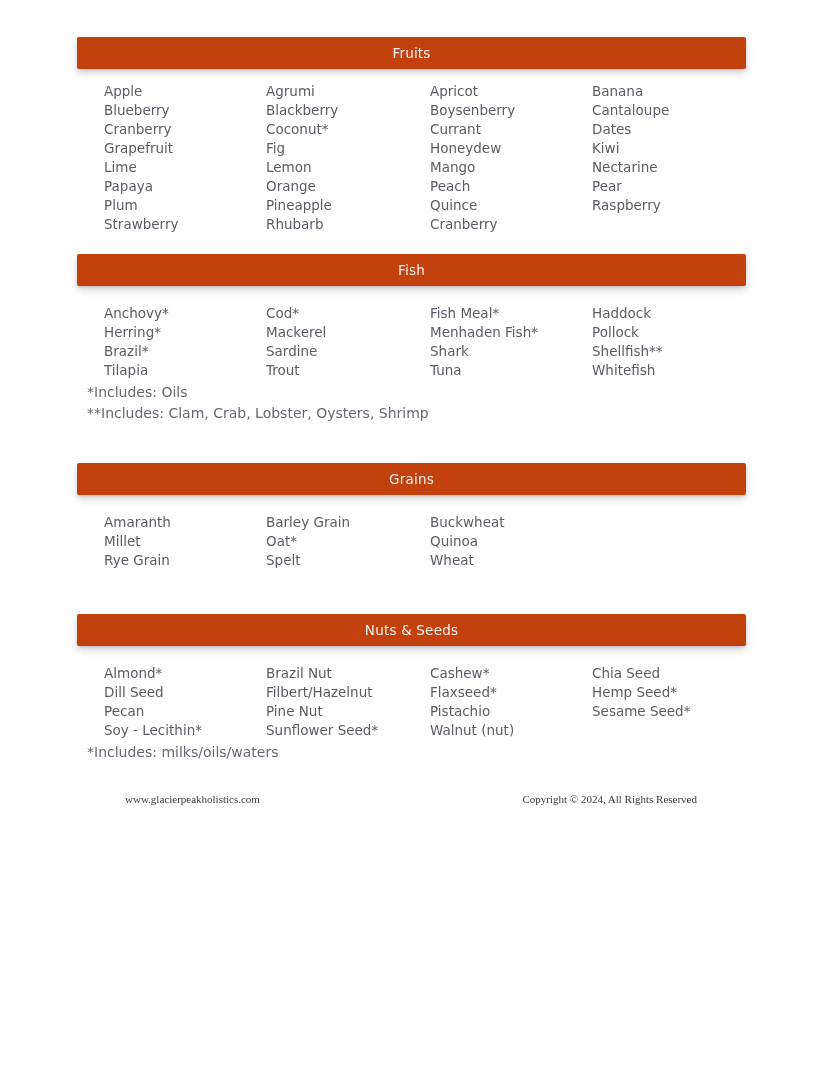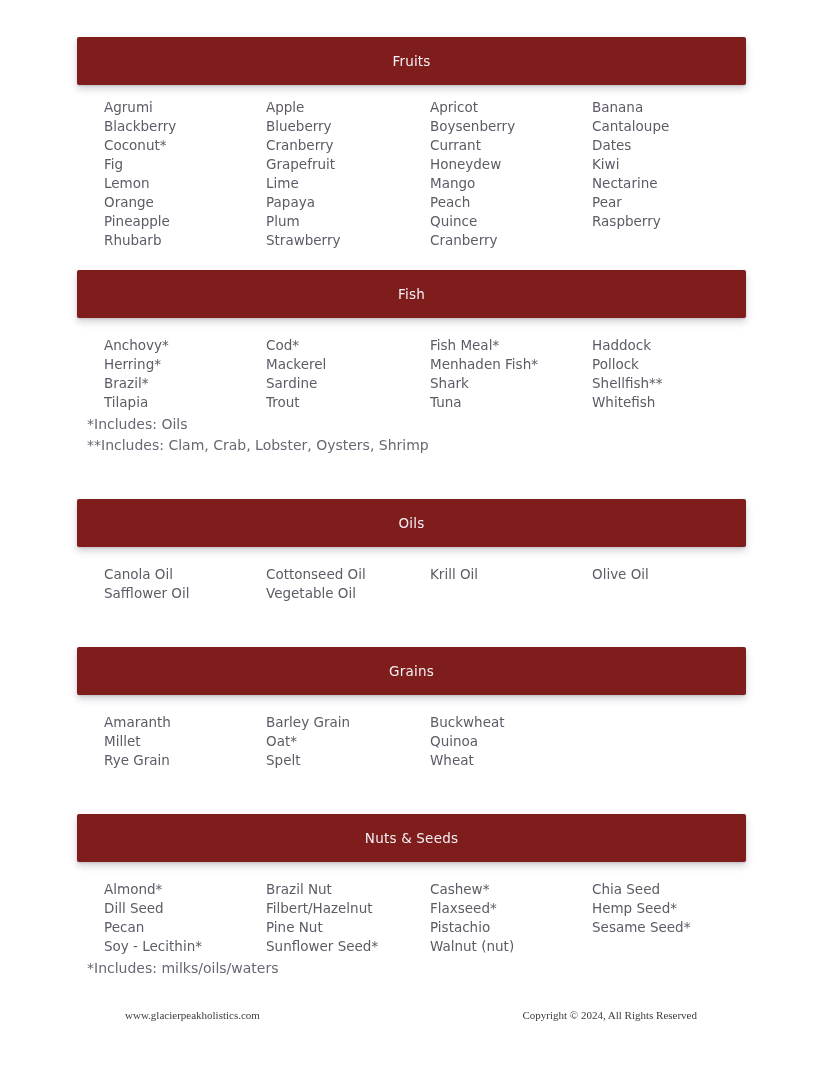--- a/index.html
+++ b/index.html
@@ -22,22 +22,22 @@
   .content {
     margin-left: 77px;
     width: 669px;
   }
   section.s-0 { margin-top: 37px; }
   section.s-1 { margin-top: 20px; }
   section.s-2 { margin-top: 48px; }
   section.s-3 { margin-top: 44px; }
   section.s-4 { margin-top: 44px; }
   .bar {
-    height: 48px;
-    background: #7f1d1d;
+    height: 32px;
+    background: #c2410c;
     border-radius: 2px;
     box-shadow: 0 4px 7px rgba(109,102,119,0.30), 0 1px 2px rgba(109,102,119,0.20);
     display: flex;
     align-items: center;
     justify-content: center;
   }
   .bar-title {
     color: #f2f0f4;
     font-size: 13.5px;
     letter-spacing: 0.2px;
@@ -80,40 +80,40 @@
 
 <div class="page">
   <div class="content">
     <div id="sections">
         <section class="s-0">
           <div class="bar">
             <span class="bar-title">Fruits</span>
           </div>
           <div class="grid">
             <div class="col">
+              <div class="item">Apple</div>
+              <div class="item">Blueberry</div>
+              <div class="item">Cranberry</div>
+              <div class="item">Grapefruit</div>
+              <div class="item">Lime</div>
+              <div class="item">Papaya</div>
+              <div class="item">Plum</div>
+              <div class="item">Strawberry</div>
+            </div>
+            <div class="col">
               <div class="item">Agrumi</div>
               <div class="item">Blackberry</div>
               <div class="item">Coconut*</div>
               <div class="item">Fig</div>
               <div class="item">Lemon</div>
               <div class="item">Orange</div>
               <div class="item">Pineapple</div>
               <div class="item">Rhubarb</div>
             </div>
             <div class="col">
-              <div class="item">Apple</div>
-              <div class="item">Blueberry</div>
-              <div class="item">Cranberry</div>
-              <div class="item">Grapefruit</div>
-              <div class="item">Lime</div>
-              <div class="item">Papaya</div>
-              <div class="item">Plum</div>
-              <div class="item">Strawberry</div>
-            </div>
-            <div class="col">
               <div class="item">Apricot</div>
               <div class="item">Boysenberry</div>
               <div class="item">Currant</div>
               <div class="item">Honeydew</div>
               <div class="item">Mango</div>
               <div class="item">Peach</div>
               <div class="item">Quince</div>
               <div class="item">Cranberry</div>
             </div>
             <div class="col">
@@ -153,41 +153,20 @@
             <div class="col">
               <div class="item">Haddock</div>
               <div class="item">Pollock</div>
               <div class="item">Shellfish**</div>
               <div class="item">Whitefish</div>
             </div>
           </div>
           <div class="footnotes">
             <div class="footnote">*Includes: Oils</div>
             <div class="footnote">**Includes: Clam, Crab, Lobster, Oysters, Shrimp</div>
-          </div>
-        </section>
-        <section class="s-2">
-          <div class="bar">
-            <span class="bar-title">Oils</span>
-          </div>
-          <div class="grid">
-            <div class="col">
-              <div class="item">Canola Oil</div>
-              <div class="item">Safflower Oil</div>
-            </div>
-            <div class="col">
-              <div class="item">Cottonseed Oil</div>
-              <div class="item">Vegetable Oil</div>
-            </div>
-            <div class="col">
-              <div class="item">Krill Oil</div>
-            </div>
-            <div class="col">
-              <div class="item">Olive Oil</div>
-            </div>
           </div>
         </section>
         <section class="s-3">
           <div class="bar">
             <span class="bar-title">Grains</span>
           </div>
           <div class="grid">
             <div class="col">
               <div class="item">Amaranth</div>
               <div class="item">Millet</div>

